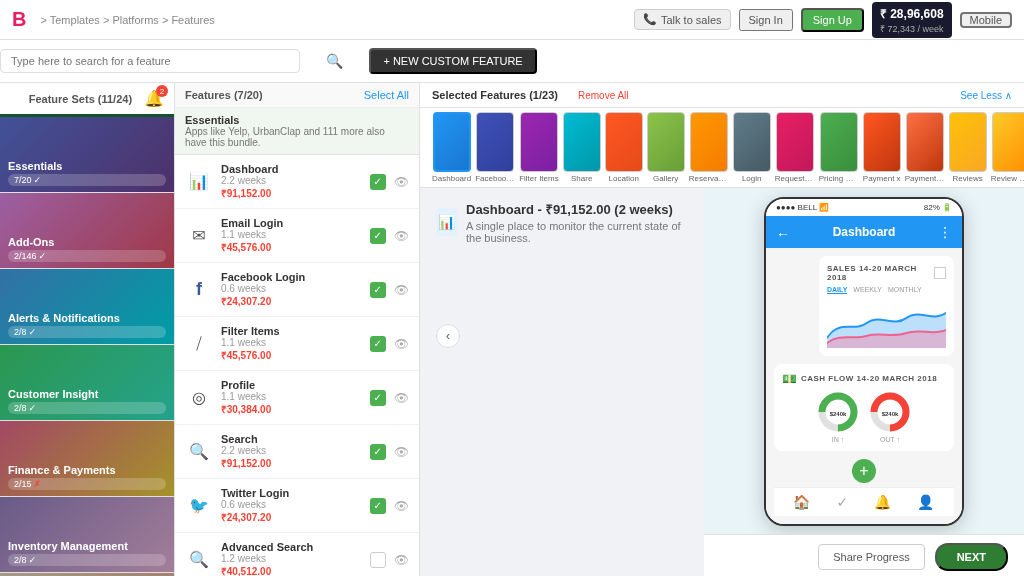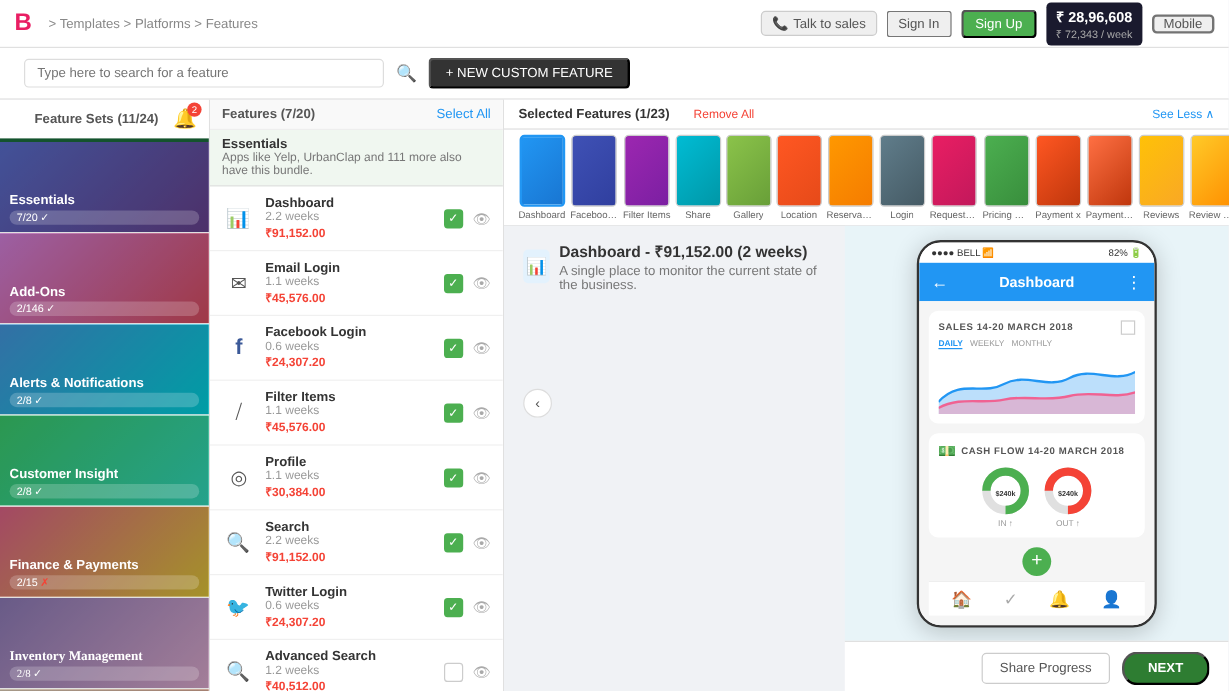--- a/index.html
+++ b/index.html
@@ -13,21 +13,21 @@
     .top-nav-right { display: flex; align-items: center; gap: 8px; }
     .talk-to-sales { color: #555; font-size: 11px; border: 1px solid #ccc; border-radius: 4px; padding: 3px 8px; display: flex; align-items: center; gap: 4px; }
     .signin-btn { color: #555; font-size: 11px; padding: 3px 8px; }
     .signup-btn { background: #4caf50; color: #fff; font-size: 11px; border-radius: 4px; padding: 4px 10px; }
     .max-price-box { background: #1a1a2e; color: #fff; font-size: 10px; border-radius: 4px; padding: 3px 8px; text-align: right; }
     .max-price-box .price { color: #fff; font-size: 12px; font-weight: bold; }
     .max-price-box .week { color: #aaa; font-size: 9px; }
     .mobile-btn { color: #555; font-size: 11px; border: 2px solid #737373; border-radius: 4px; padding: 0 8px; text-align: right; }
 
     
-    .search-bar { background: #fff; padding: 8px 20px; border-bottom: 1px solid #e0e0e0; display: flex; align-items: center; gap: 10px; }
+    .search-bar { background: #fff; padding: 8px 0; border-bottom: 1px solid #e0e0e0; display: flex; align-items: center; gap: 26px; }
     .search-input { flex: 1; max-width: 300px; border: 1px solid #ddd; border-radius: 4px; padding: 5px 10px; font-size: 11px; color: #999; }
     .new-custom-btn { background: #333; color: #fff; font-size: 11px; border-radius: 4px; padding: 5px 12px; display: flex; align-items: center; gap: 4px; }
 
     
     .main-layout { display: flex; height: calc(576px - 80px); }
 
     
     .left-sidebar { width: 175px; background: #f7f7f7; border-right: 1px solid #e0e0e0; overflow-y: auto; flex-shrink: 0; }
     .sidebar-header { display: flex; align-items: center; justify-content: flex-end; padding: 6px 10px; background: #fff; border-bottom: 3px solid #14532d; gap: 12px; }
     .sidebar-header-text { font-size: 11px; color: #555; font-weight: 600; }
@@ -81,21 +81,21 @@
     
     .phone-preview { width: 320px; flex-shrink: 0; display: flex; flex-direction: column; }
     .phone-frame { flex: 1; background: #e8f4f8; display: flex; align-items: center; justify-content: center; padding: 8px; }
     .phone-inner { width: 200px; background: #fff; border-radius: 20px; box-shadow: 0 4px 20px rgba(0,0,0,0.2); overflow: hidden; border: 2px solid #333; }
     .phone-status { background: #fff; padding: 4px 10px; display: flex; justify-content: space-between; align-items: center; font-size: 8px; }
     .phone-header { background: #2196f3; padding: 8px 10px; display: flex; align-items: center; justify-content: space-between; }
     .phone-header-title { color: #fff; font-size: 12px; font-weight: 700; }
     .phone-back { color: #fff; font-size: 14px; }
     .phone-more { color: #fff; font-size: 14px; }
     .phone-body { background: #f5f5f5; padding: 8px; }
-    .sales-section { background: #fff; border-radius: 8px; padding: 8px; margin-bottom: 8px; }
+    .sales-section { background: #fff; border-radius: 8px; padding: 8px; margin-bottom: 8px; margin-left: 45px; }
     .sales-label { font-size: 8px; font-weight: 700; color: #555; letter-spacing: 0.5px; }
     .chart-tabs { display: flex; gap: 6px; margin: 4px 0; }
     .chart-tab { font-size: 7px; color: #999; }
     .chart-tab.active { color: #2196f3; font-weight: 700; border-bottom: 1px solid #2196f3; }
     .chart-area { height: 50px; position: relative; overflow: hidden; }
     .cash-section { background: #fff; border-radius: 8px; padding: 8px; margin-bottom: 8px; }
     .cash-label { font-size: 8px; font-weight: 700; color: #555; letter-spacing: 0.5px; }
     .donuts { display: flex; gap: 8px; margin-top: 4px; justify-content: center; }
     .donut-container { display: flex; flex-direction: column; align-items: center; gap: 2px; }
     .donut-label { font-size: 7px; color: #999; }
@@ -213,21 +213,21 @@
     <div class="sidebar-card" style="background:linear-gradient(135deg,#fa709a,#fee140);">
       <div class="sidebar-card-overlay">
         <div class="sidebar-card-title">Finance &amp; Payments</div>
         <div class="sidebar-card-badge">
           <span>2/15</span>
             <span class="badge-check" style="color:#f44336;">✗</span>
         </div>
       </div>
     </div>
 
-    <div class="sidebar-card" style="background:linear-gradient(135deg,#a18cd1,#fbc2eb);font-family:Liberation Serif, serif;">
+    <div class="sidebar-card" style="background:linear-gradient(135deg,#a18cd1,#fbc2eb);">
       <div class="sidebar-card-overlay">
         <div class="sidebar-card-title">Inventory Management</div>
         <div class="sidebar-card-badge">
           <span>2/8</span>
             <span class="badge-check">✓</span>
         </div>
       </div>
     </div>
 
     <div class="sidebar-card" style="background:linear-gradient(135deg,#ffecd2,#fcb69f);">
@@ -361,26 +361,26 @@
       </div>
       <div class="thumb">
         <div class="thumb-img thumb-filter"></div>
         <span class="thumb-label">Filter Items</span>
       </div>
       <div class="thumb">
         <div class="thumb-img thumb-share"></div>
         <span class="thumb-label">Share</span>
       </div>
       <div class="thumb">
+        <div class="thumb-img thumb-location"></div>
+        <span class="thumb-label">Location</span>
+      </div>
+      <div class="thumb">
         <div class="thumb-img thumb-gallery"></div>
         <span class="thumb-label">Gallery</span>
-      </div>
-      <div class="thumb">
-        <div class="thumb-img thumb-location"></div>
-        <span class="thumb-label">Location</span>
       </div>
       <div class="thumb">
         <div class="thumb-img thumb-reservations"></div>
         <span class="thumb-label">Reservati...</span>
       </div>
       <div class="thumb">
         <div class="thumb-img thumb-login"></div>
         <span class="thumb-label">Login</span>
       </div>
       <div class="thumb">

